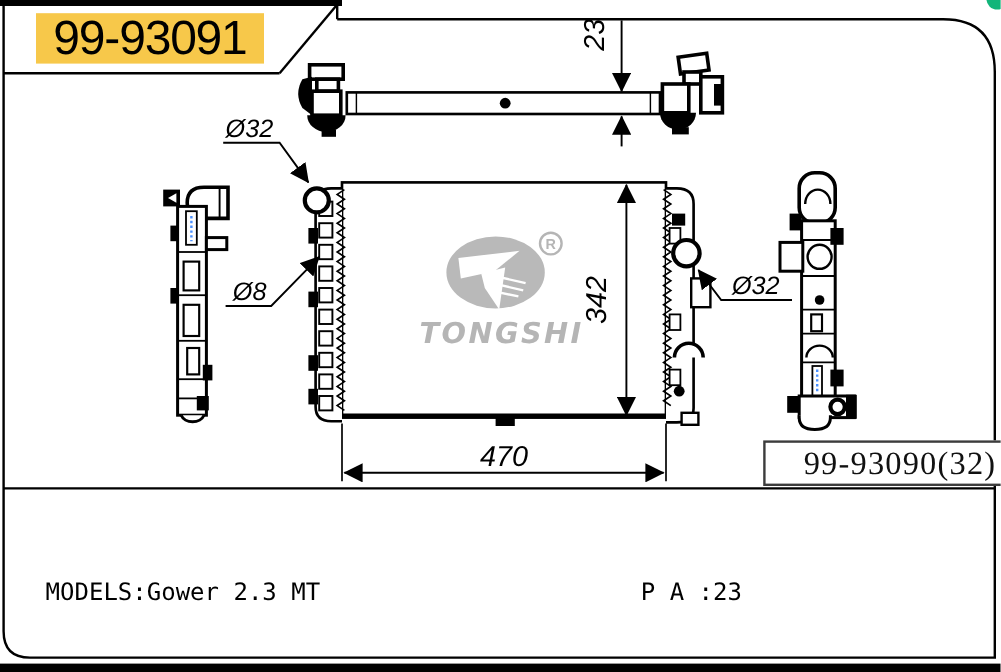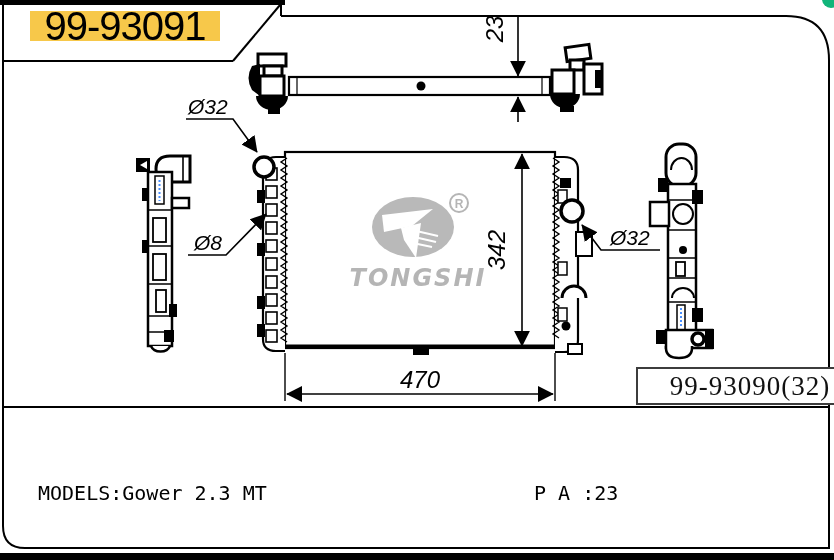--- a/index.html
+++ b/index.html
@@ -1,21 +1,21 @@
 <!DOCTYPE html>
 <html><head>
 <meta charset="utf-8">
 <style>
   html,body{margin:0;padding:0;background:#ffffff;}
   #stage{position:relative;width:834px;height:560px;background:#ffffff;overflow:hidden;
          font-family:"Liberation Sans",sans-serif;}
   #stage svg{position:absolute;left:0;top:0;}
   .abs{position:absolute;}
   
-  .part-no{left:30px;top:11px;width:190px;height:30px;background:#f7c84a;
+  .part-no{left:30px;top:11px;width:190px;height:42px;background:#f7c84a;
            display:flex;align-items:center;justify-content:center;
            font-size:40px;letter-spacing:-1px;color:#000;
            font-family:"Liberation Sans",sans-serif;white-space:nowrap;}
   
   .ref-box{left:636px;top:367px;width:228px;height:38px;border:2px solid #3c3c3c;
            box-sizing:border-box;background:#fff;display:flex;align-items:center;
            justify-content:center;font-family:"Liberation Serif",serif;
            font-size:27px;letter-spacing:1px;color:#111;white-space:nowrap;}
   
   .spec-col{font-family:"DejaVu Sans Mono","Liberation Mono",monospace;

